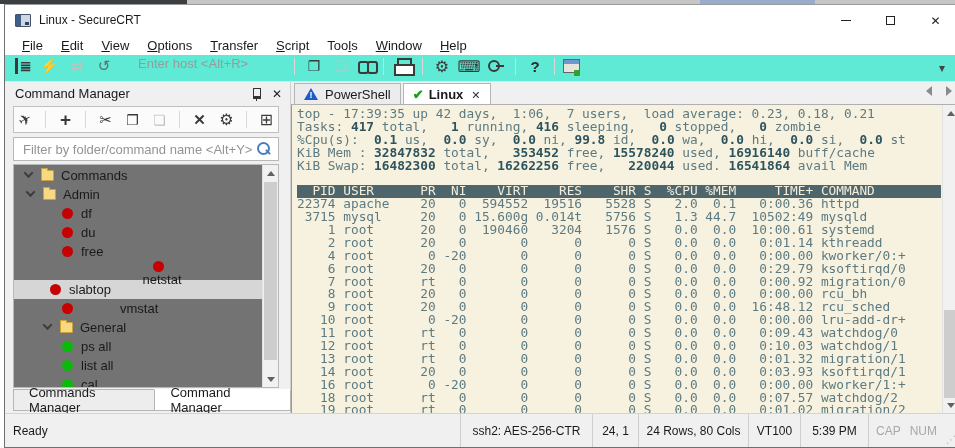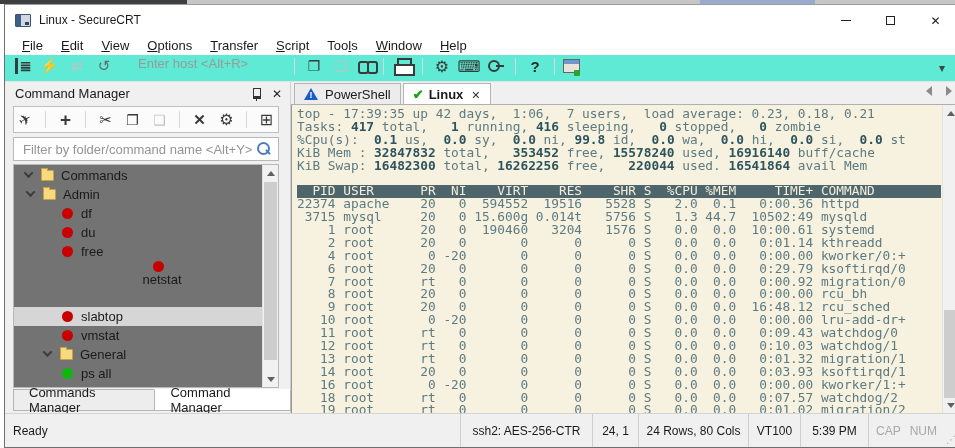--- a/index.html
+++ b/index.html
@@ -250,25 +250,25 @@
               <span>du</span>
             </div>
             <div class="trow" style="padding-left: 48px;">
               <span class="cdot" style="background: rgb(200, 0, 0);"></span>
               <span>free</span>
             </div>
             <div class="trow" style="padding-left: 48px; flex-direction: column;">
               <span class="cdot" style="background: rgb(200, 0, 0);"></span>
               <span>netstat</span>
             </div>
-            <div class="trow sel" style="padding-left: 48px; margin-top: 27px;">
+            <div class="trow sel" style="padding-left: 36px;">
               <span class="cdot" style="background: rgb(200, 0, 0);"></span>
               <span>slabtop</span>
             </div>
-            <div class="trow" style="padding-left: 48px;">
+            <div class="trow" style="padding-left: 48px; gap: 39px;">
               <span class="cdot" style="background: rgb(200, 0, 0);"></span>
               <span>vmstat</span>
             </div>
             <div class="trow" style="padding-left: 29px;">
               <span class="chev"></span>
               <span class="folder"></span>
               <span>General</span>
             </div>
             <div class="trow" style="padding-left: 48px;">
               <span class="cdot" style="background: rgb(12, 184, 12);"></span>

